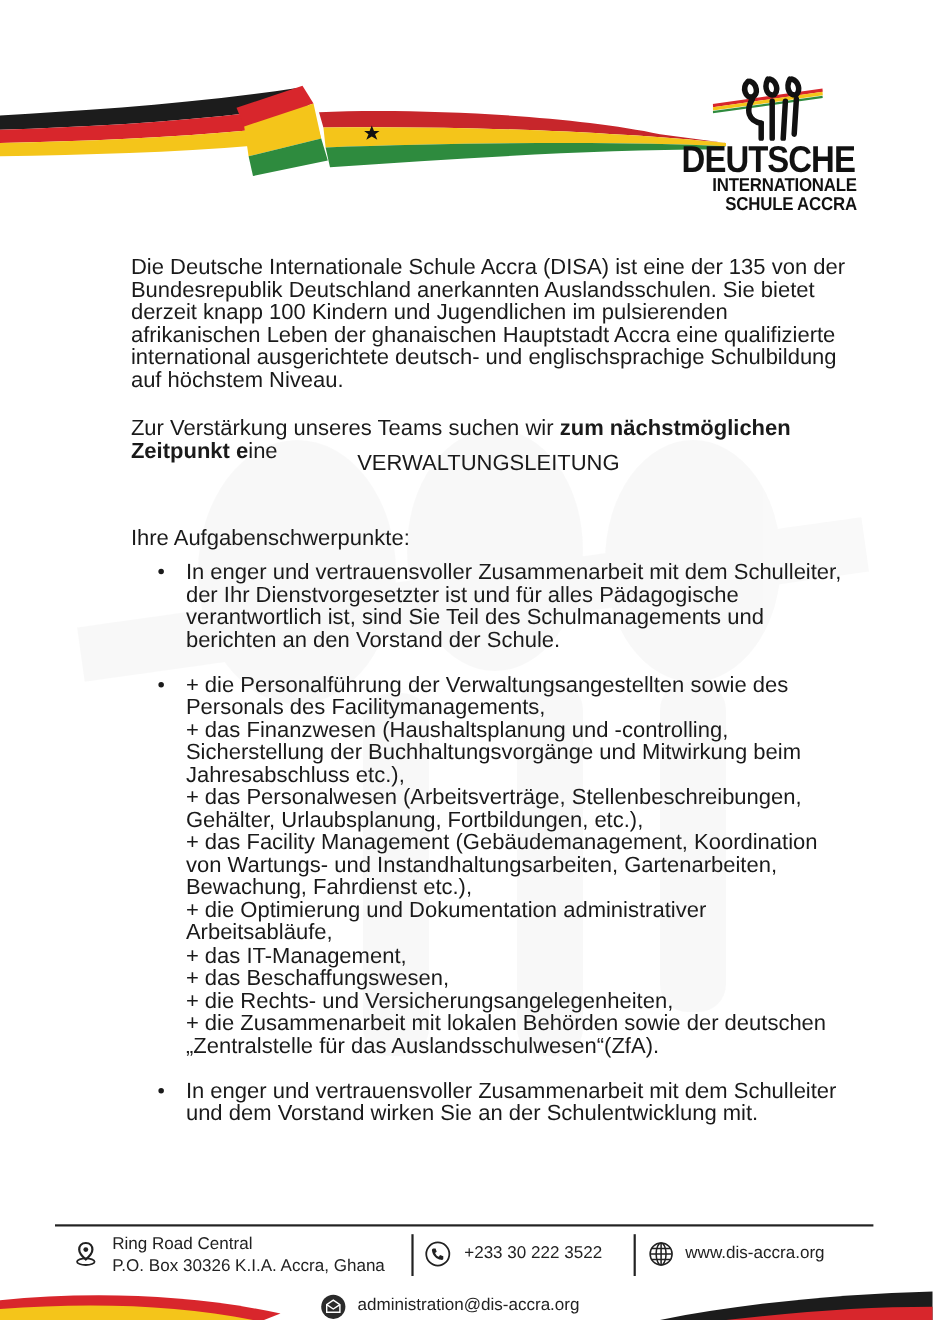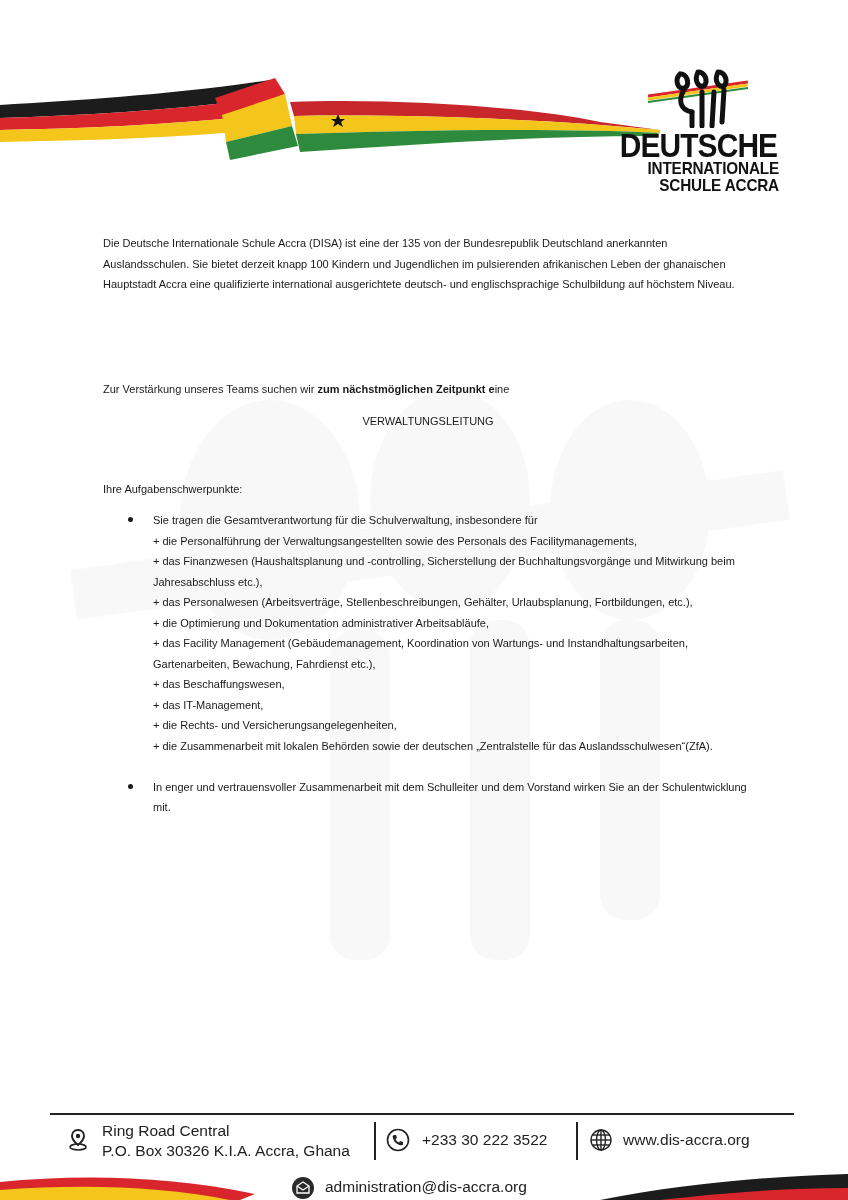--- a/index.html
+++ b/index.html
@@ -7,21 +7,21 @@
     width: 848px; height: 1200px; position: relative; overflow: hidden;
     background: #ffffff; color: #1a1a1a;
     font-family: "Liberation Sans", sans-serif;
   }
   .ribbon-top { position: absolute; left: 0; top: 60px; width: 848px; height: 110px; }
   .logo { position: absolute; left: 608px; top: 66px; width: 180px; text-align: right; }
   .logo-mark { display: block; margin: 0 auto; width: 100px; height: 62px; }
   .logo-l1 { font-family: "Liberation Sans", sans-serif; font-weight: bold; font-size: 34px; letter-spacing: -1px; line-height: 30px; color: #111; transform: scaleX(0.88); transform-origin: center; margin-top: 2px; }
   .logo-l2, .logo-l3 { font-family: "Liberation Sans", sans-serif; font-weight: bold; font-size: 17px; line-height: 17px; color: #111; transform: scaleX(0.9); letter-spacing: -0.2px; }
   .watermark { position: absolute; left: 70px; top: 380px; width: 720px; height: 640px; opacity: 0.05; }
-  .content { position: absolute; left: 103px; top: 233px; width: 650px; font-size: 11px; line-height: 20.5px; }
+  .content { position: absolute; left: 119px; top: 233px; width: 650px; font-size: 20px; line-height: 20.5px; }
   .intro { margin: 0; }
   .callout { margin: 0; position: absolute; top: 146px; left: 0; width: 650px; text-align: left; }
   .callout b { font-weight: bold; }
   .jobtitle { position: absolute; top: 178px; left: 0; width: 650px; text-align: center; margin: 0; }
   .tasks-h { position: absolute; top: 246px; left: 0; margin: 0; }
   .list { position: absolute; left: 0; top: 277px; width: 650px; list-style: none; padding: 0; margin: 0; }
   .li { position: relative; padding-left: 50px; margin-bottom: 20.5px; }
   .li .dot { position: absolute; left: 25px; top: 7px; width: 5px; height: 5px; border-radius: 50%; background: #1a1a1a; }
   .line { display: block; }
   .footer-rule { position: absolute; left: 50px; top: 1113px; width: 744px; height: 2px; background: #222; }
@@ -100,28 +100,31 @@
     <span>Zur Verstärkung unseres Teams suchen wir </span><b>zum nächstmöglichen Zeitpunkt e</b><span>ine</span>
   </p>
 
   <p class="jobtitle">VERWALTUNGSLEITUNG</p>
 
   <p class="tasks-h">Ihre Aufgabenschwerpunkte:</p>
 
   <ul class="list">
     <li class="li">
       <span class="dot"></span>
-      <span class="line">Sie tragen die Gesamtverantwortung für die Schulverwaltung, insbesondere für</span>
+      <span class="line">In enger und vertrauensvoller Zusammenarbeit mit dem Schulleiter, der Ihr Dienstvorgesetzter ist und für alles Pädagogische verantwortlich ist, sind Sie Teil des Schulmanagements und berichten an den Vorstand der Schule.</span>
+    </li>
+    <li class="li">
+      <span class="dot"></span>
       <span class="line">+ die Personalführung der Verwaltungsangestellten sowie des Personals des Facilitymanagements,</span>
       <span class="line">+ das Finanzwesen (Haushaltsplanung und -controlling, Sicherstellung der Buchhaltungsvorgänge und Mitwirkung beim Jahresabschluss etc.),</span>
       <span class="line">+ das Personalwesen (Arbeitsverträge, Stellenbeschreibungen, Gehälter, Urlaubsplanung, Fortbildungen, etc.),</span>
+      <span class="line">+ das Facility Management (Gebäudemanagement, Koordination von Wartungs- und Instandhaltungsarbeiten, Gartenarbeiten, Bewachung, Fahrdienst etc.),</span>
       <span class="line">+ die Optimierung und Dokumentation administrativer Arbeitsabläufe,</span>
-      <span class="line">+ das Facility Management (Gebäudemanagement, Koordination von Wartungs- und Instandhaltungsarbeiten, Gartenarbeiten, Bewachung, Fahrdienst etc.),</span>
+      <span class="line">+ das IT-Management,</span>
       <span class="line">+ das Beschaffungswesen,</span>
-      <span class="line">+ das IT-Management,</span>
       <span class="line">+ die Rechts- und Versicherungsangelegenheiten,</span>
       <span class="line">+ die Zusammenarbeit mit lokalen Behörden sowie der deutschen „Zentralstelle für das Auslandsschulwesen“(ZfA).</span>
     </li>
     <li class="li">
       <span class="dot"></span>
       <span class="line">In enger und vertrauensvoller Zusammenarbeit mit dem Schulleiter und dem Vorstand wirken Sie an der Schulentwicklung mit.</span>
     </li>
   </ul>
 </div>
 

